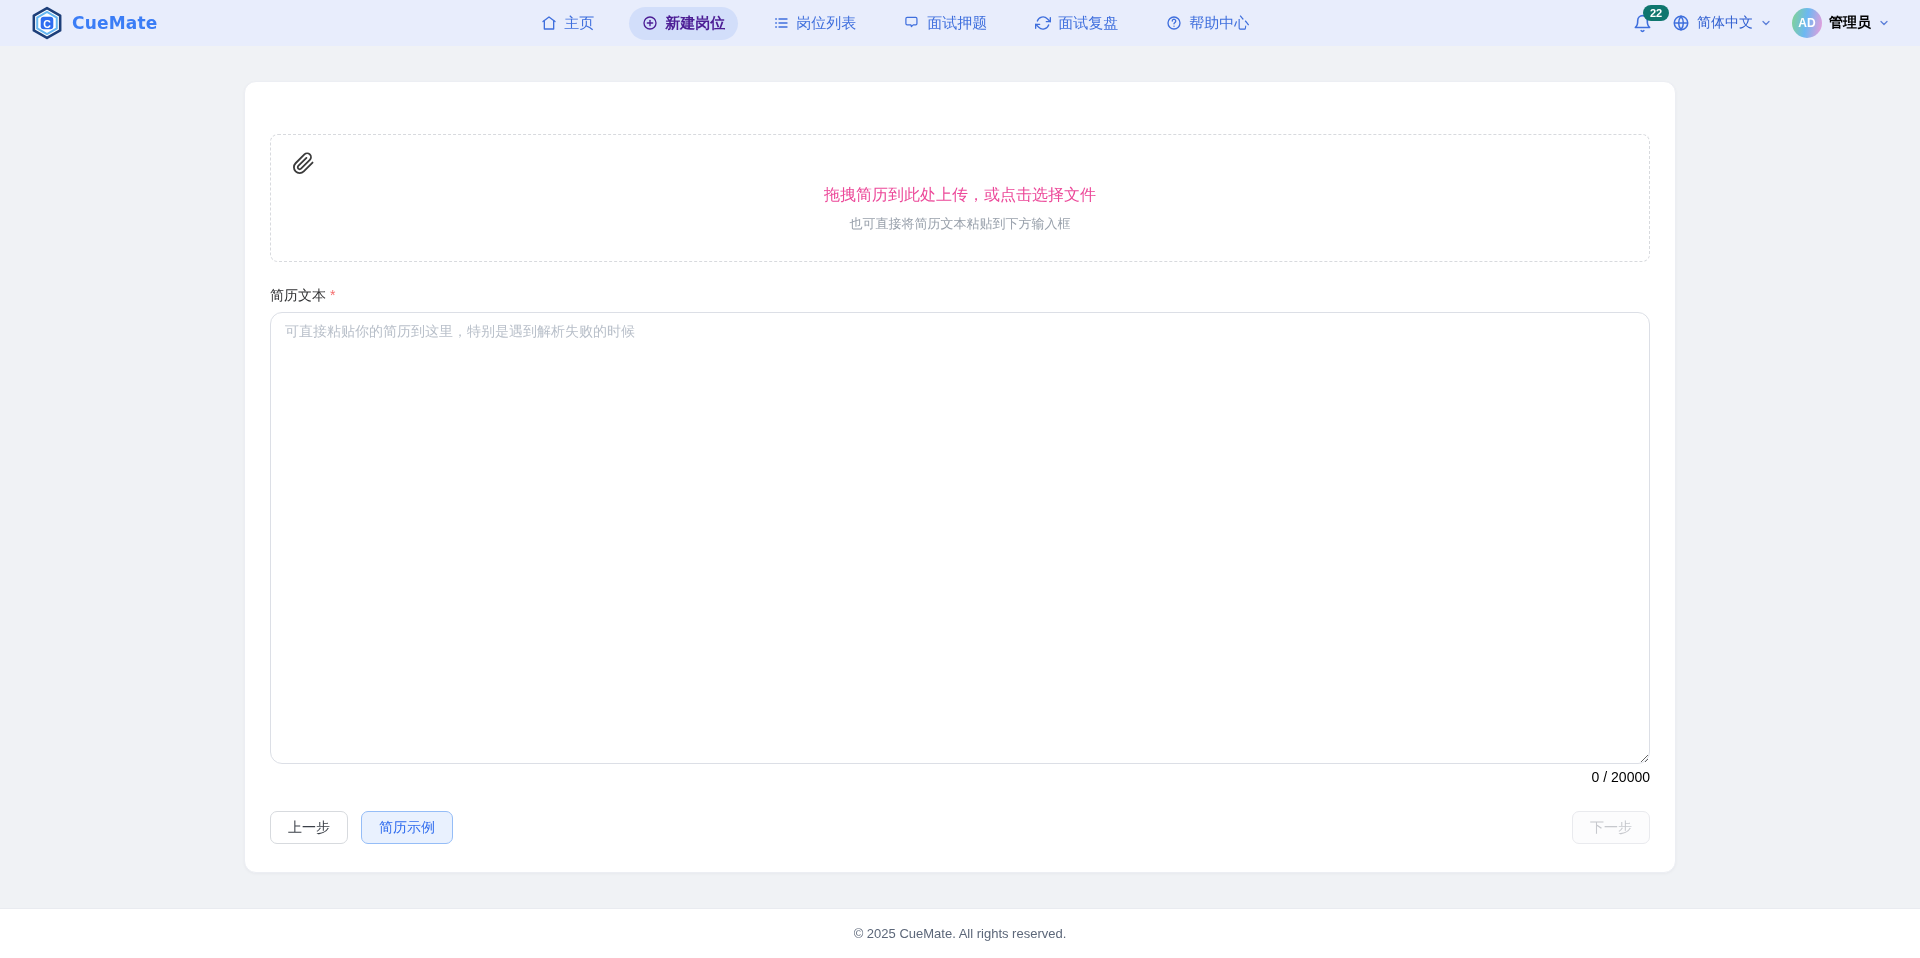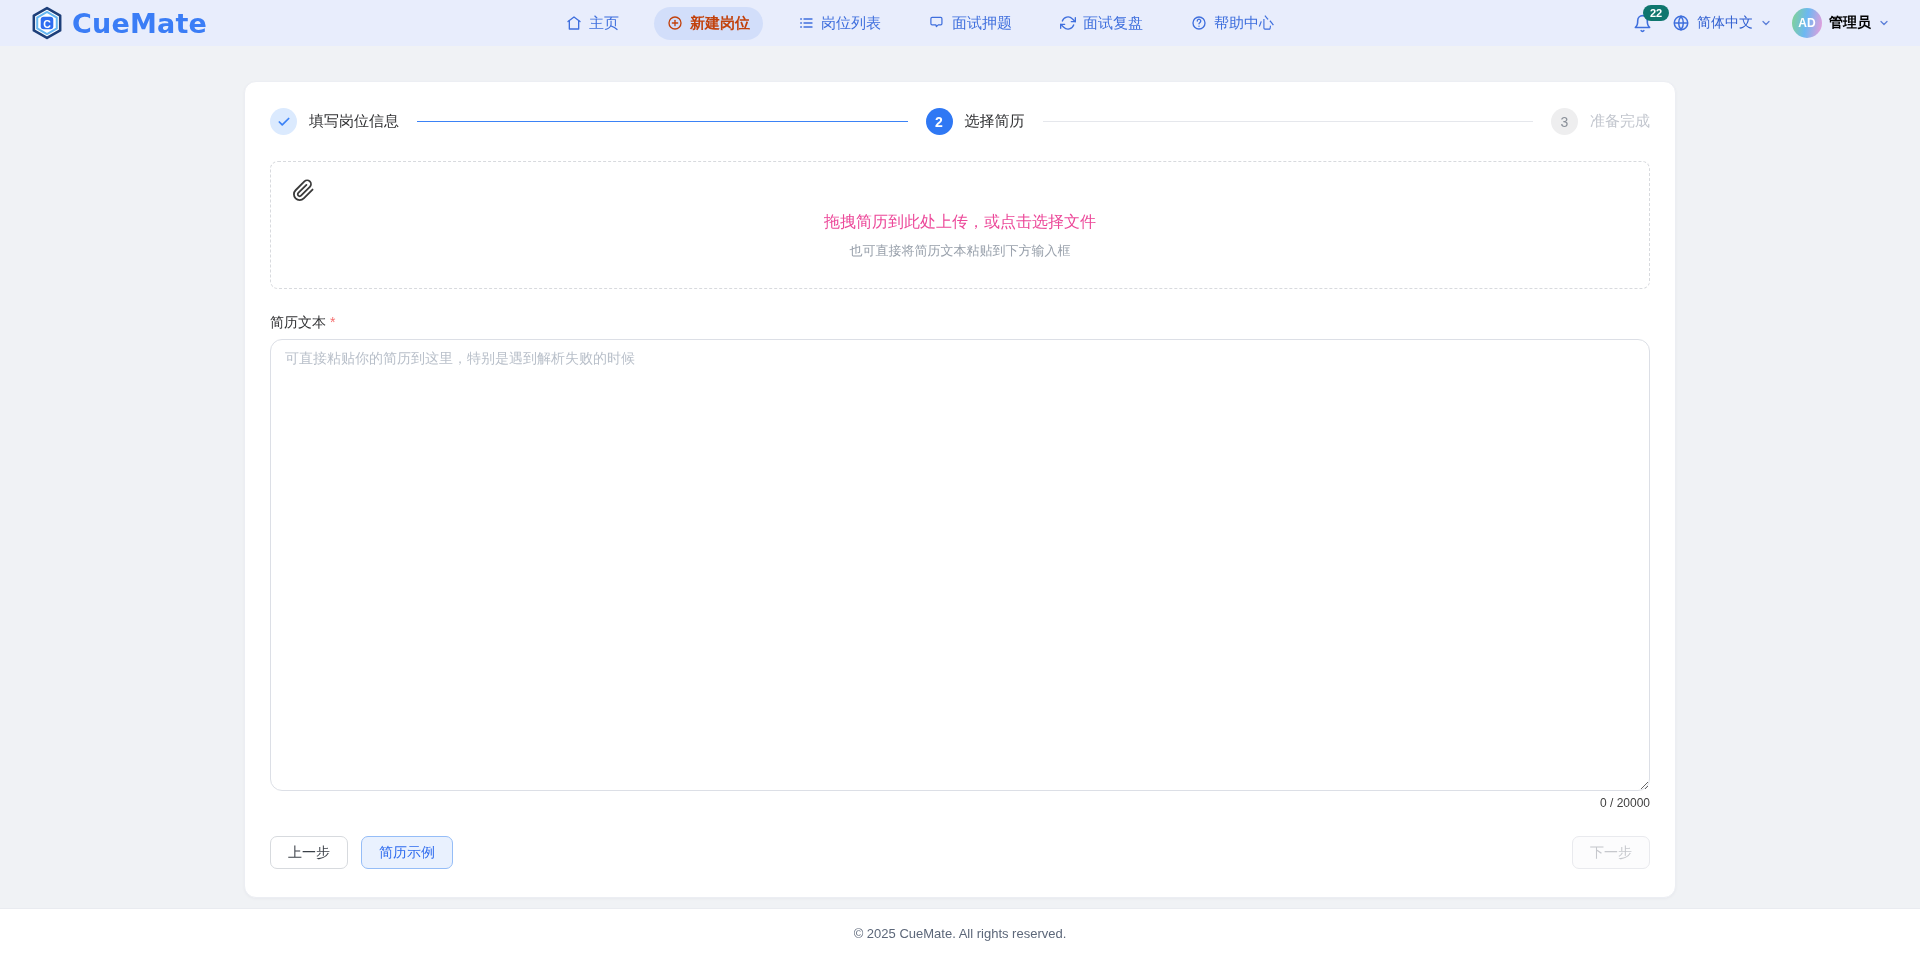--- a/index.html
+++ b/index.html
@@ -13,31 +13,31 @@
 
   
   .topbar {
     height:46px; flex:0 0 46px;
     background:#e8edfc;
     display:flex; align-items:center;
     padding:0 30px;
   }
   .logo { display:flex; align-items:center; gap:8px; cursor:pointer; }
   .logo-word {
-    font-size:27px; font-weight:800; color:#3b7df6; letter-spacing:.2px;
+    font-size:17px; font-weight:800; color:#3b7df6; letter-spacing:.2px;
     font-family:"DejaVu Sans","Liberation Sans",sans-serif;
   }
   .nav { flex:1; display:flex; justify-content:center; align-items:center; gap:22px; }
   .nav-item {
     display:flex; align-items:center; gap:7px;
     color:#3f6fdd; font-size:15px;
     padding:7px 13px; border-radius:18px; cursor:pointer; white-space:nowrap;
   }
   .nav-item svg { width:16px; height:16px; }
-  .nav-item.active { background:#d2defa; color:#c2410c; font-weight:700; }
+  .nav-item.active { background:#d2defa; color:#4c1d95; font-weight:700; }
 
   .topbar-right { display:flex; align-items:center; gap:20px; }
   .bell-wrap { position:relative; cursor:pointer; color:#3f6fdd; display:flex; }
   .badge {
     position:absolute; top:-9px; left:10px;
     background:#0f766e; color:#fff;
     font-size:11px; font-weight:700;
     padding:2px 7px; border-radius:9px; line-height:1.15;
   }
   .lang-switch, .user-menu { display:flex; align-items:center; gap:7px; cursor:pointer; color:#2f5ed0; font-size:14px; }
@@ -94,21 +94,21 @@
   .field-label { margin-top:25px; font-size:14px; color:#303133; }
   .required-mark { color:#f56c6c; margin-left:4px; }
   .resume-textarea {
     margin-top:7px; width:100%; height:452px;
     border:1px solid #dcdfe6; border-radius:12px;
     padding:10px 14px; font-size:14px; color:#303133;
     font-family:"Liberation Sans","DejaVu Sans",sans-serif;
     resize:both; outline:none; display:block;
   }
   .resume-textarea::placeholder { color:#b8bfc9; }
-  .char-counter { margin-top:5px; text-align:right; font-size:12px; color:#404040; }
+  .char-counter { margin-top:5px; text-align:right; font-size:14px; color:#000000; }
 
   
   .actions { margin-top:26px; display:flex; align-items:center; }
   .btn {
     font-size:14px; padding:8px 17px; border-radius:7px;
     cursor:pointer; line-height:1.1; white-space:nowrap;
     font-family:"Liberation Sans","DejaVu Sans",sans-serif;
   }
   .btn-prev { background:#fff; border:1px solid #d7dade; color:#3a3f47; }
   .btn-example { margin-left:13px; background:#e9f1fe; border:1px solid #95bdf7; color:#2e6bee; }
@@ -212,40 +212,20 @@
       <svg class="chev" viewBox="0 0 24 24" fill="none" stroke="currentColor" stroke-width="2.5" stroke-linecap="round" stroke-linejoin="round">
           <polyline points="6 9 12 15 18 9"></polyline>
         </svg>
     </div>
   </div>
 </header>
 
 <main class="main">
   <section class="card">
 
-    <div class="stepper">
-      <div class="step">
-        <div class="step-circle done">
-          <svg viewBox="0 0 24 24" fill="none" stroke="currentColor" stroke-width="3" stroke-linecap="round" stroke-linejoin="round">
-              <polyline points="20 6 9 17 4 12"></polyline>
-            </svg>
-        </div>
-        <span class="step-label">填写岗位信息</span>
-      </div>
-      <div class="connector blue"></div>
-      <div class="step">
-        <div class="step-circle active">2</div>
-        <span class="step-label">选择简历</span>
-      </div>
-      <div class="connector gray"></div>
-      <div class="step">
-        <div class="step-circle pending">3</div>
-        <span class="step-label pending">准备完成</span>
-      </div>
-    </div>
 
     <div class="dropzone">
       <span class="clip">
         <svg viewBox="0 0 24 24" fill="none" stroke="currentColor" stroke-width="1.9" stroke-linecap="round" stroke-linejoin="round">
             <path d="M21.44 11.05l-9.19 9.19a6 6 0 0 1-8.49-8.49l9.19-9.19a4 4 0 0 1 5.66 5.66l-9.2 9.19a2 2 0 0 1-2.83-2.83l8.49-8.48"></path>
           </svg>
       </span>
       <div class="drop-title">拖拽简历到此处上传，或点击选择文件</div>
       <div class="drop-sub">也可直接将简历文本粘贴到下方输入框</div>
     </div>

